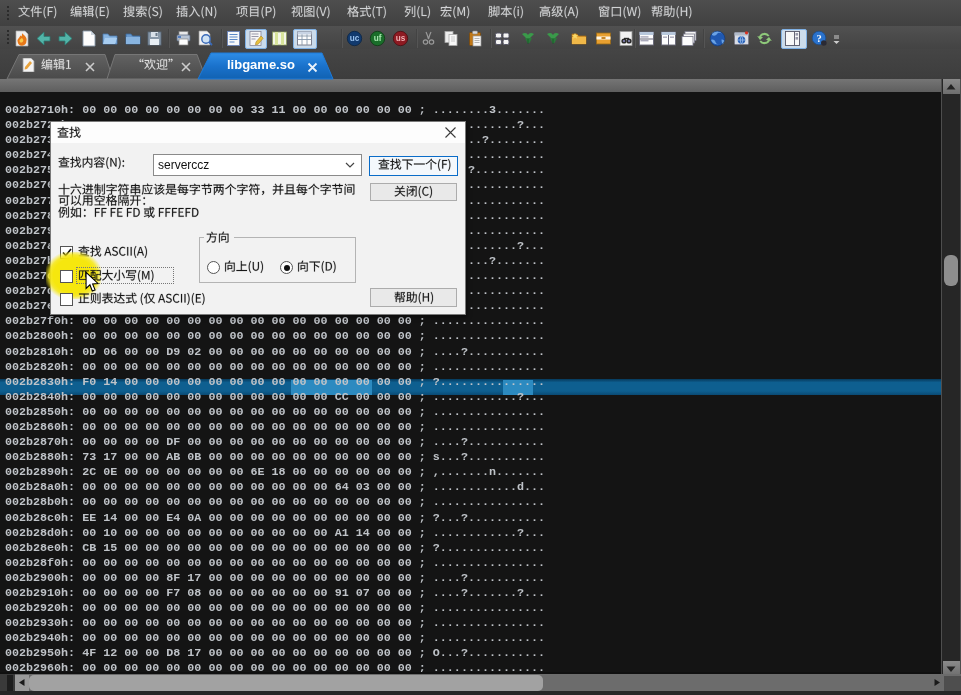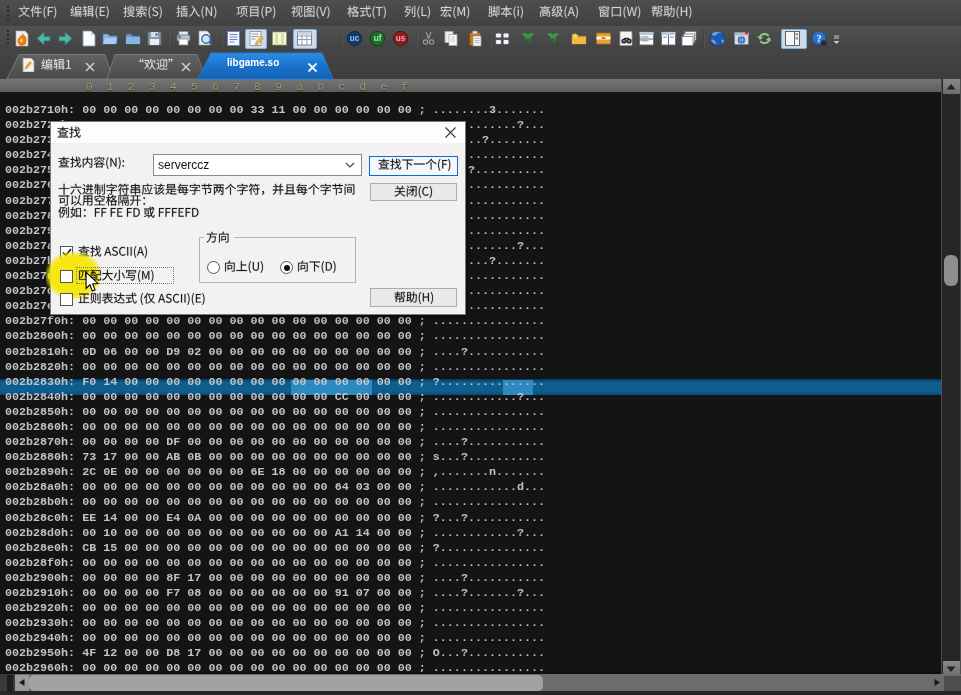--- a/index.html
+++ b/index.html
@@ -123,21 +123,20 @@
         <path d="M66 -761H534V-700H66ZM50 -490H540V-429H50ZM87 -627H513V-568H87ZM584 -798H873V-733H656V-303H584ZM858 -798H873L886 -801L938 -770Q910 -731 878 -688Q845 -645 814 -607Q878 -567 903 -531Q929 -495 929 -461Q930 -428 917 -407Q904 -385 880 -371Q868 -365 851 -361Q835 -357 820 -355Q795 -353 764 -352Q733 -352 704 -355Q703 -369 696 -387Q689 -405 680 -418Q712 -415 739 -414Q767 -414 788 -415Q799 -416 810 -418Q821 -420 829 -423Q855 -434 855 -466Q855 -493 828 -526Q801 -559 734 -596Q757 -628 780 -662Q803 -695 824 -727Q844 -760 858 -784ZM274 -840H350V-544Q350 -513 339 -475Q328 -437 303 -397Q278 -357 234 -320Q190 -284 122 -257Q113 -269 97 -285Q82 -301 69 -311Q131 -332 171 -361Q210 -391 233 -424Q255 -457 264 -488Q274 -520 274 -544ZM458 -341H536V78H458ZM150 -262H821V-194H226V26H150ZM789 -262H866V-56Q866 -29 857 -12Q848 4 824 13Q800 21 759 22Q718 24 655 24Q652 9 645 -9Q637 -27 629 -41Q661 -41 690 -40Q718 -40 739 -40Q760 -40 768 -40Q781 -41 785 -45Q789 -48 789 -58Z M1466 -613H1890V-542H1466ZM1857 -613H1929Q1929 -613 1929 -606Q1929 -598 1929 -590Q1929 -581 1929 -576Q1925 -417 1921 -308Q1917 -198 1911 -129Q1906 -59 1897 -21Q1888 17 1876 33Q1862 53 1845 61Q1828 69 1804 72Q1781 74 1743 74Q1706 73 1666 71Q1665 55 1659 34Q1653 14 1643 -1Q1686 2 1722 3Q1758 4 1773 4Q1786 4 1795 1Q1804 -2 1811 -11Q1821 -23 1828 -59Q1835 -95 1840 -163Q1846 -230 1850 -337Q1854 -444 1857 -597ZM1633 -840H1706Q1706 -725 1703 -614Q1700 -504 1687 -402Q1674 -300 1644 -210Q1615 -121 1562 -47Q1509 27 1426 82Q1417 68 1401 52Q1385 36 1371 26Q1451 -24 1501 -92Q1551 -161 1578 -245Q1606 -330 1617 -426Q1628 -522 1631 -626Q1633 -731 1633 -840ZM1106 -791H1433V-140H1362V-723H1174V-77H1106ZM1034 -95Q1090 -106 1164 -121Q1238 -136 1321 -154Q1405 -172 1488 -190L1494 -122Q1415 -104 1335 -85Q1255 -66 1182 -49Q1108 -32 1048 -18ZM1142 -576H1395V-509H1142ZM1142 -362H1395V-295H1142Z M2239 196Q2170 84 2131 -40Q2092 -163 2092 -311Q2092 -458 2131 -582Q2170 -706 2239 -818L2295 -792Q2231 -685 2199 -562Q2168 -438 2168 -311Q2168 -183 2199 -60Q2231 64 2295 171Z M2439 0V-733H2531V-426H2873V-733H2966V0H2873V-346H2531V0Z M3165 196 3108 171Q3173 64 3205 -60Q3237 -183 3237 -311Q3237 -438 3205 -562Q3173 -685 3108 -792L3165 -818Q3235 -706 3274 -582Q3312 -458 3312 -311Q3312 -163 3274 -40Q3235 84 3165 196Z" fill="#d2d4d6" stroke="#d2d4d6" stroke-width="14"></path>
       </g>
     </svg>
 <div class="abs" style="left:0;top:25.5px;width:961px;height:23.5px;background:linear-gradient(180deg,#515151,#434343)"></div>
 <div class="abs" style="left:7px;top:30px;width:2px;height:2px;background:#2b2b2b"></div>
 <div class="abs" style="left:7px;top:34px;width:2px;height:2px;background:#2b2b2b"></div>
 <div class="abs" style="left:7px;top:38px;width:2px;height:2px;background:#2b2b2b"></div>
 <div class="abs" style="left:7px;top:42px;width:2px;height:2px;background:#2b2b2b"></div>
 <div class="abs" style="left:0;top:49px;width:961px;height:30px;background:linear-gradient(180deg,#454545,#3d3d3d)"></div>
 <div class="abs" style="left:0;top:79px;width:961px;height:13px;background:linear-gradient(180deg,#757575,#5e5e5e)"></div>
-<div class="abs" style="left:85.7px;top:79.5px;font-family:'Liberation Mono',monospace;font-size:11.7px;color:#9d9c6a;white-space:pre;text-shadow:0 1px 1px rgba(0,0,0,.45)">0  1  2  3  4  5  6  7  8  9  a  b  c  d  e  f</div>
 <svg class="abs" style="left:0;top:0" width="961" height="80" viewBox="0 0 961 80">
 <defs>
 <linearGradient id="tgi" x1="0" y1="0" x2="0" y2="1">
           <stop offset="0" stop-color="#626262"></stop>
           <stop offset="1" stop-color="#4a4a4a"></stop>
         </linearGradient>
 <linearGradient id="tga" x1="0" y1="0" x2="0" y2="1">
           <stop offset="0" stop-color="#2e8de6"></stop>
           <stop offset="0.5" stop-color="#1a72cc"></stop>
           <stop offset="1" stop-color="#1162b2"></stop>
@@ -160,21 +159,21 @@
       <path d="M1 1 9 9 M9 1 1 9" stroke="#cccccc" stroke-width="1.6"></path>
     </svg>
 <svg class="t " style="left:132.0px;top:57.5px" width="48.0" height="15.0" viewBox="0 0 48.0 15.0">
       <g transform="translate(0,10.80) scale(0.012000)">
         <path d="M770 -809Q743 -796 723 -775Q703 -754 692 -731Q681 -708 681 -686Q685 -689 693 -692Q700 -694 709 -694Q737 -694 754 -676Q771 -657 771 -630Q771 -607 754 -586Q737 -565 703 -565Q671 -565 648 -592Q624 -618 624 -660Q624 -704 642 -741Q660 -778 689 -805Q718 -833 749 -847ZM962 -809Q935 -796 915 -775Q895 -754 884 -731Q873 -708 873 -686Q877 -689 884 -692Q892 -694 900 -694Q929 -694 946 -676Q963 -657 963 -630Q963 -607 946 -586Q929 -565 895 -565Q862 -565 839 -592Q816 -618 816 -660Q816 -704 834 -741Q852 -778 881 -805Q909 -833 941 -847Z M1050 -725H1379V-657H1050ZM1358 -725H1370L1383 -728L1429 -713Q1406 -537 1356 -397Q1306 -256 1235 -153Q1163 -50 1076 13Q1068 0 1053 -17Q1037 -35 1025 -44Q1086 -84 1139 -149Q1193 -214 1236 -300Q1280 -386 1311 -489Q1343 -592 1358 -708ZM1053 -550 1106 -591Q1149 -536 1194 -474Q1239 -411 1281 -348Q1323 -285 1356 -227Q1390 -169 1410 -123L1350 -73Q1330 -121 1297 -180Q1264 -239 1224 -303Q1184 -368 1139 -431Q1095 -494 1053 -550ZM1549 -689H1889V-620H1549ZM1547 -839 1619 -829Q1601 -708 1569 -602Q1537 -495 1488 -421Q1482 -427 1471 -436Q1460 -444 1448 -452Q1436 -459 1427 -464Q1459 -509 1482 -568Q1506 -628 1521 -697Q1537 -766 1547 -839ZM1873 -689H1885L1897 -691L1947 -677Q1934 -620 1915 -559Q1897 -497 1879 -456L1819 -475Q1829 -501 1839 -535Q1849 -569 1858 -606Q1867 -643 1873 -676ZM1695 -459Q1713 -349 1747 -254Q1780 -160 1835 -90Q1890 -20 1971 17Q1962 24 1953 35Q1943 46 1935 58Q1926 71 1920 80Q1835 35 1778 -41Q1721 -118 1687 -221Q1652 -325 1632 -450ZM1632 -560H1703V-489Q1703 -426 1694 -354Q1686 -281 1658 -205Q1629 -129 1570 -55Q1511 19 1410 82Q1405 74 1396 64Q1386 54 1376 45Q1366 36 1357 30Q1453 -29 1509 -96Q1564 -164 1590 -234Q1617 -303 1624 -369Q1632 -434 1632 -490Z M2251 -490V-78H2178V-420H2048V-490ZM2068 -735 2114 -780Q2146 -762 2180 -740Q2214 -717 2244 -694Q2274 -672 2293 -652L2244 -600Q2226 -619 2196 -643Q2167 -667 2133 -692Q2100 -716 2068 -735ZM2224 -112Q2248 -112 2271 -94Q2293 -77 2335 -51Q2385 -20 2449 -11Q2513 -2 2596 -2Q2639 -2 2687 -3Q2734 -5 2783 -7Q2832 -10 2877 -13Q2923 -17 2961 -21Q2957 -11 2952 3Q2947 17 2944 32Q2940 46 2939 57Q2914 58 2872 61Q2831 63 2781 64Q2732 65 2683 66Q2634 67 2594 67Q2503 67 2437 56Q2372 44 2320 12Q2290 -7 2265 -26Q2240 -46 2222 -46Q2206 -46 2184 -28Q2163 -11 2139 17Q2114 46 2089 79L2039 14Q2089 -40 2137 -76Q2185 -112 2224 -112ZM2621 -766H2890V-701H2690V-48H2621ZM2851 -766H2921V-249Q2921 -221 2915 -206Q2908 -190 2888 -181Q2871 -173 2840 -171Q2808 -169 2763 -169Q2761 -182 2754 -201Q2747 -220 2740 -234Q2773 -233 2800 -233Q2827 -233 2836 -234Q2851 -234 2851 -250ZM2559 -842 2615 -787Q2564 -758 2502 -733Q2439 -707 2380 -688Q2378 -700 2370 -715Q2363 -731 2356 -743Q2393 -756 2431 -773Q2469 -789 2502 -808Q2536 -826 2559 -842ZM2343 -157 2337 -222 2372 -251 2597 -320Q2597 -304 2598 -285Q2600 -265 2602 -253Q2523 -227 2475 -211Q2427 -194 2400 -184Q2374 -174 2362 -168Q2350 -162 2343 -157ZM2343 -157Q2340 -165 2334 -176Q2328 -186 2321 -197Q2314 -207 2307 -214Q2321 -222 2339 -242Q2356 -262 2356 -295V-743H2426V-239Q2426 -239 2418 -233Q2410 -227 2397 -218Q2385 -208 2372 -197Q2360 -186 2351 -176Q2343 -165 2343 -157Z M3230 -599Q3257 -613 3277 -633Q3297 -654 3308 -677Q3319 -701 3319 -722Q3315 -719 3307 -716Q3300 -714 3291 -714Q3263 -714 3246 -733Q3229 -751 3229 -778Q3229 -802 3246 -822Q3263 -843 3297 -843Q3330 -843 3353 -817Q3376 -790 3376 -748Q3376 -704 3358 -667Q3340 -630 3311 -603Q3283 -576 3251 -561ZM3038 -599Q3065 -613 3085 -633Q3105 -654 3116 -677Q3127 -701 3127 -722Q3123 -719 3116 -716Q3108 -714 3100 -714Q3072 -714 3054 -733Q3037 -751 3037 -778Q3037 -802 3054 -822Q3071 -843 3105 -843Q3138 -843 3161 -817Q3184 -790 3184 -748Q3184 -704 3166 -667Q3148 -630 3120 -603Q3091 -576 3059 -561Z" fill="#e2e2e2" stroke="#e2e2e2" stroke-width="14"></path>
       </g>
     </svg>
 <svg class="abs" style="left:181px;top:62px" width="10" height="10" viewBox="0 0 10 10">
       <path d="M1 1 9 9 M9 1 1 9" stroke="#cccccc" stroke-width="1.6"></path>
     </svg>
-<div class="abs" style="left:227px;top:57px;font-family:'Liberation Sans',sans-serif;font-size:10px;font-weight:bold;color:#ffffff">libgame.so</div>
+<div class="abs" style="left:227px;top:57px;font-family:'Liberation Sans',sans-serif;font-size:13px;font-weight:bold;color:#ffffff">libgame.so</div>
 <svg class="abs" style="left:307px;top:61.5px" width="11" height="11" viewBox="0 0 11 11">
       <path d="M1.5 1.5 9.5 9.5 M9.5 1.5 1.5 9.5" stroke="#eaf2fa" stroke-width="1.8"></path>
     </svg>
 <svg class="abs" style="left:14.0px;top:30px" width="17" height="17" viewBox="0 0 17 17">
       <path d="M2 1h9l3 3v12H2z" fill="#eeeeee" stroke="#aaa" stroke-width=".7"></path>
       <path d="M8 3.2c2.4 2.2 5.6 4.6 4.4 8a4.4 4.4 0 0 1-8.8.4C2.8 8.8 5.8 8 6.3 5.2 7 6.8 8 7 8 3.2z" fill="#e87818"></path>
       <path d="M8.6 8.6c1.2 1.5.9 3.3-.7 3.8-1.3.5-2.6-.7-2.4-2 .3-1.1 1.6-.9 2-2.4.5.7 1.1.2 1.1.6z" fill="#f8c84a"></path>
     </svg>
 <svg class="abs" style="left:35.0px;top:30px" width="17" height="17" viewBox="0 0 17 17">
       <path d="M9 2 2 8.5 9 15v-4h6V6.5H9z" fill="#52b4a8" stroke="#2c7a72" stroke-width=".8"></path>

